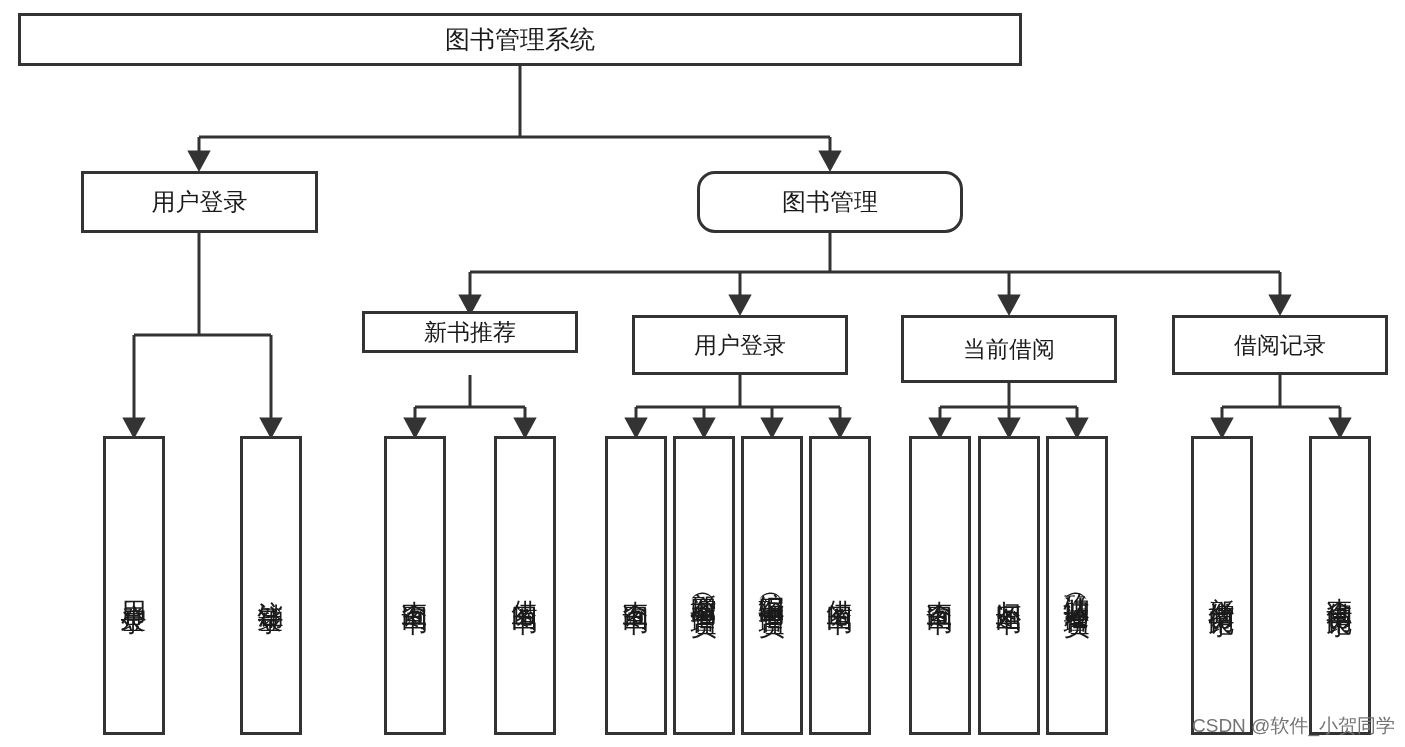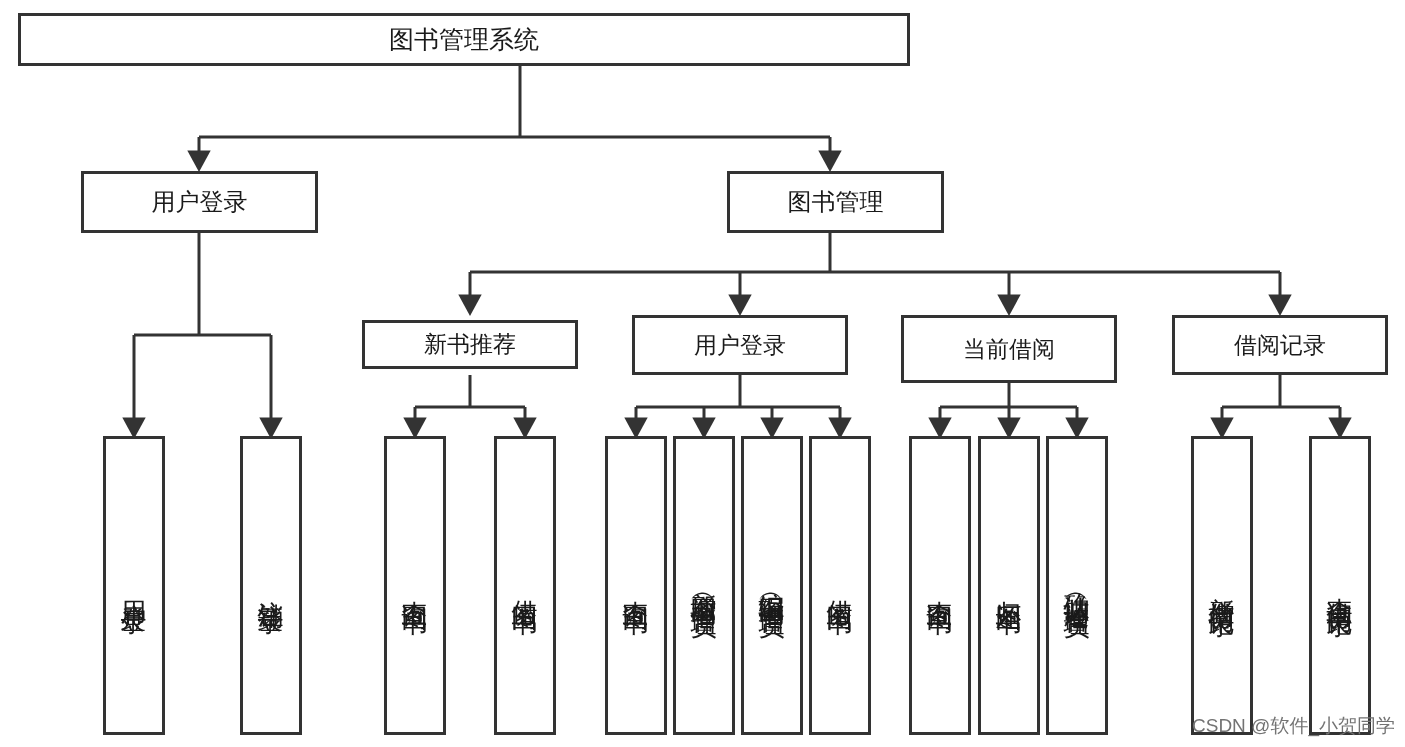--- a/index.html
+++ b/index.html
@@ -112,32 +112,32 @@
       <path d="M1009,407 L1009,427" marker-end="url(#arrowhead)"></path>
       <path d="M1077,407 L1077,427" marker-end="url(#arrowhead)"></path>
 
       <path d="M1280,375 L1280,407"></path>
       <path d="M1222,407 L1340,407"></path>
       <path d="M1222,407 L1222,427" marker-end="url(#arrowhead)"></path>
       <path d="M1340,407 L1340,427" marker-end="url(#arrowhead)"></path>
     </g>
   </svg>
 
-  <div class="node-box lvl1" style="left:18px; top:13px; width:892px; height:53px;">
+  <div class="node-box lvl1" style="left:18px; top:13px; width:1004px; height:53px;">
     <span class="node-label">图书管理系统</span>
   </div>
 
   <div class="node-box lvl2" style="left:81px; top:171px; width:237px; height:62px;">
     <span class="node-label">用户登录</span>
   </div>
-  <div class="node-box lvl2" style="left:727px; top:171px; width:217px; height:62px;">
+  <div class="node-box lvl2" style="left:697px; top:171px; width:266px; height:62px;border-radius:18px;">
     <span class="node-label">图书管理</span>
   </div>
 
-  <div class="node-box lvl3" style="left:362px; top:320px; width:216px; height:49px;">
+  <div class="node-box lvl3" style="left:362px; top:311px; width:216px; height:42px;">
     <span class="node-label">新书推荐</span>
   </div>
   <div class="node-box lvl3" style="left:632px; top:315px; width:216px; height:60px;">
     <span class="node-label">用户登录</span>
   </div>
   <div class="node-box lvl3" style="left:901px; top:315px; width:216px; height:68px;">
     <span class="node-label">当前借阅</span>
   </div>
   <div class="node-box lvl3" style="left:1172px; top:315px; width:216px; height:60px;">
     <span class="node-label">借阅记录</span>

